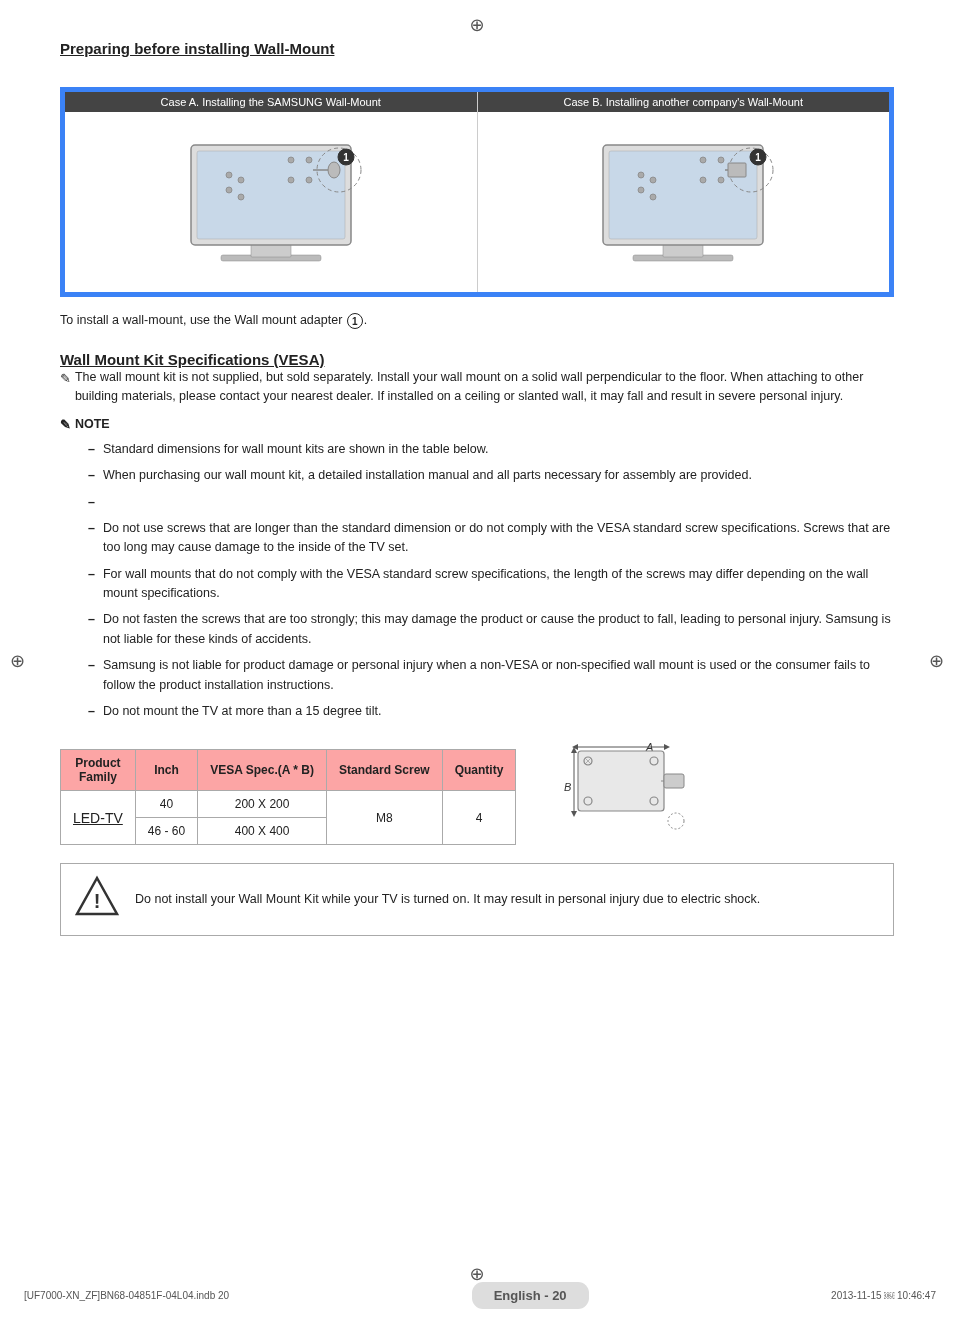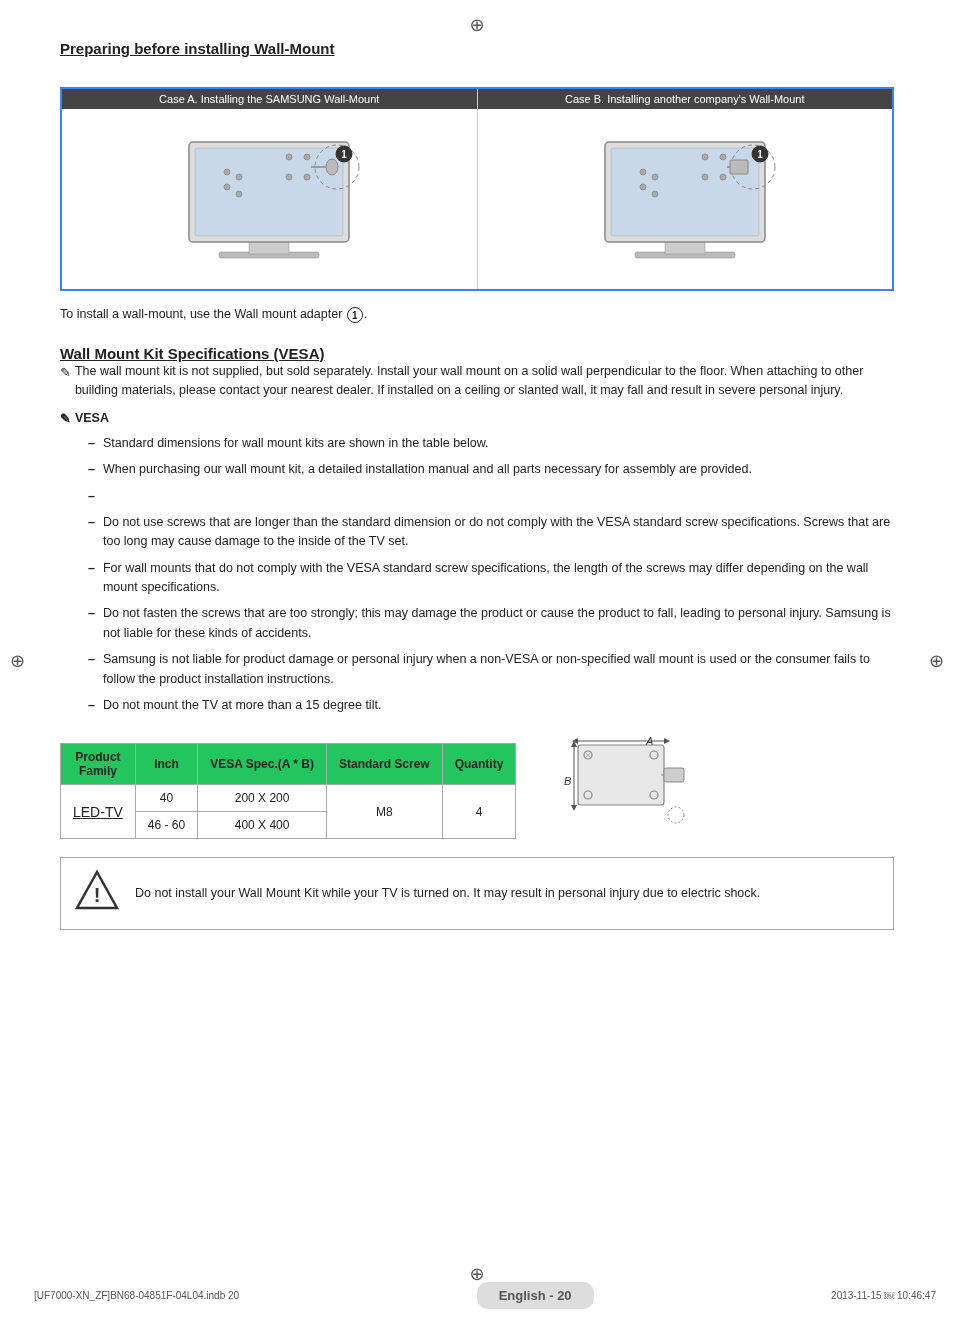--- a/index.html
+++ b/index.html
@@ -58,21 +58,21 @@
       font-weight: bold;
       text-decoration: underline;
       margin-bottom: 30px;
     }
 
     
     .cases-container {
       display: flex;
       gap: 0;
       margin-bottom: 16px;
-      border: 2px solid #3b82f6;
+      border: 5px solid #3b82f6;
     }
     .case-box {
       flex: 1;
       border-right: 1px solid #ccc;
       padding: 0;
     }
     .case-box:last-child { border-right: none; }
     .case-header {
       background: #444;
       color: #fff;
@@ -160,21 +160,21 @@
       border-collapse: collapse;
       font-size: 12px;
       margin-top: 14px;
     }
     .vesa-table th, .vesa-table td {
       border: 1px solid #aaa;
       padding: 6px 12px;
       text-align: center;
     }
     .vesa-table th {
-      background: #22c55e;
+      background: #fca5a5;
       font-weight: bold;
     }
     .vesa-table .product-family {
       font-size: 14px;
       text-decoration: underline;
     }
     .table-diagram-row {
       display: flex;
       gap: 30px;
       align-items: flex-start;
@@ -196,21 +196,21 @@
     }
     .warning-text {
       font-size: 12.5px;
       line-height: 1.55;
     }
 
     
     .footer {
       position: absolute;
       bottom: 12px;
-      left: 16px;
+      left: 6px;
       right: 0;
       display: flex;
       align-items: center;
       justify-content: space-between;
       padding: 0 18px;
       font-size: 10px;
       color: #555;
       text-align: center;
     }
     .footer-center {
@@ -308,21 +308,21 @@
 
   <h2 class="section-title">Wall Mount Kit Specifications (VESA)</h2>
 
   <div class="info-para">
     <span class="note-icon">✎</span>
     <span>The wall mount kit is not supplied, but sold separately. Install your wall mount on a solid wall perpendicular to the floor. When attaching to other building materials, please contact your nearest dealer. If installed on a ceiling or slanted wall, it may fall and result in severe personal injury.</span>
   </div>
 
   <div class="note-label">
     <span class="note-icon">✎</span>
-    <strong>VESA</strong>
+    <strong>NOTE</strong>
   </div>
 
   <div class="bullet-list">
     <div class="bullet-item">
       <span class="dash">–</span>
       <span>Standard dimensions for wall mount kits are shown in the table below.</span>
     </div>
     <div class="bullet-item">
       <span class="dash">–</span>
       <span>When purchasing our wall mount kit, a detailed installation manual and all parts necessary for assembly are provided.</span>

